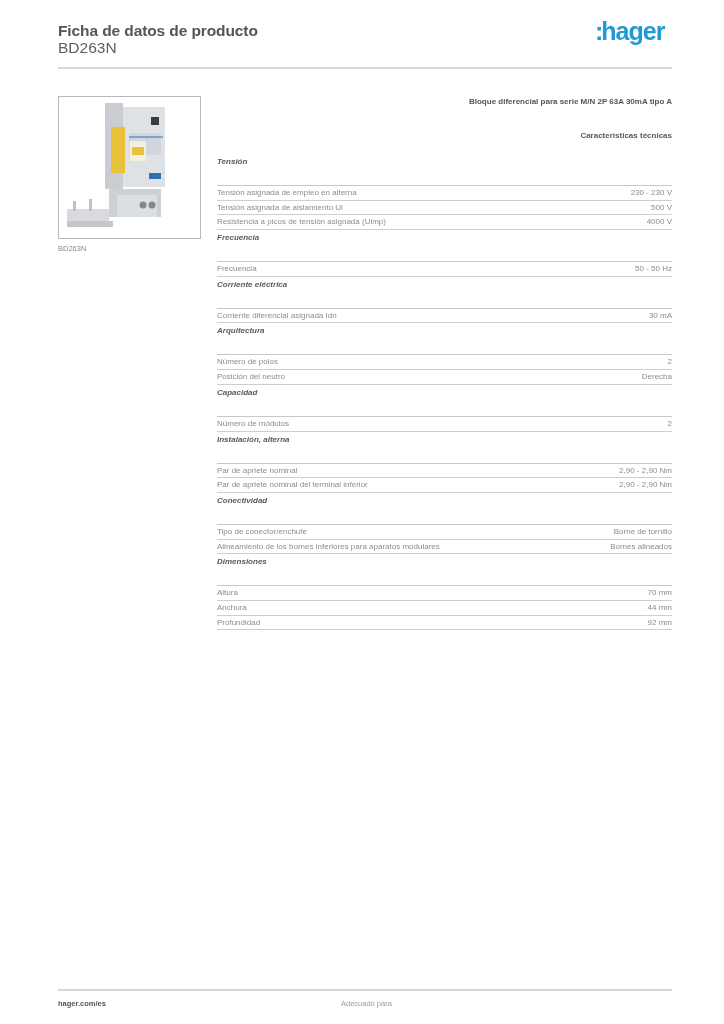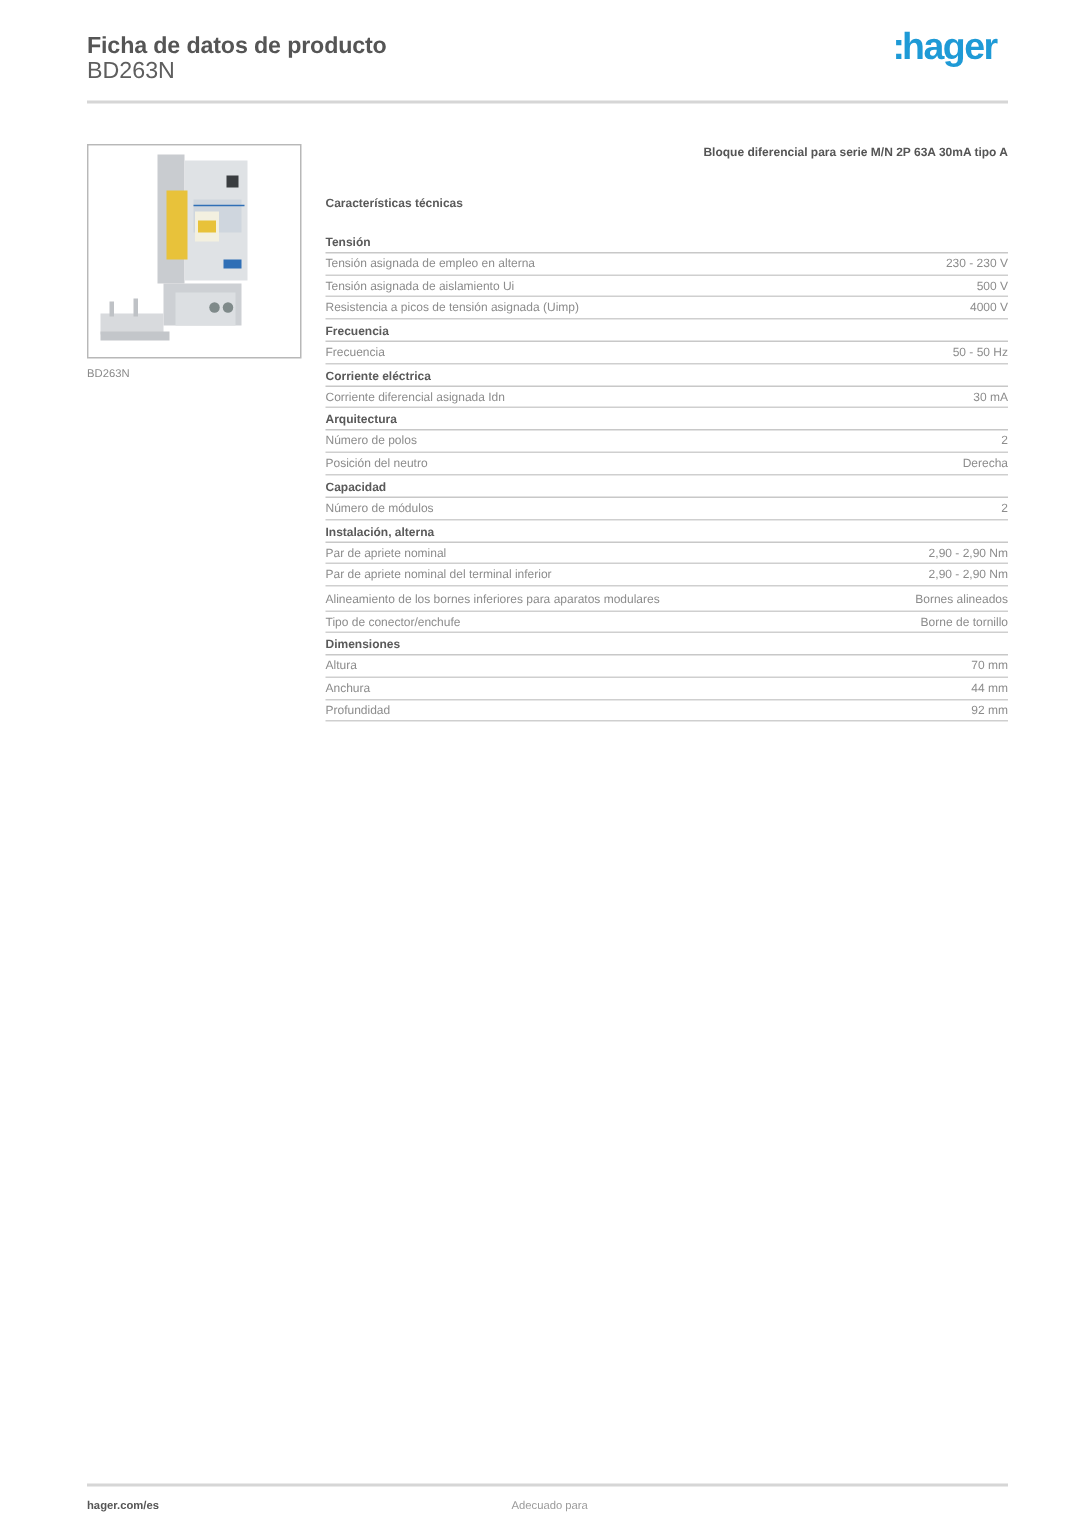--- a/index.html
+++ b/index.html
@@ -10,25 +10,25 @@
   .header-sub { position: absolute; left: 58px; top: 39px; font-size: 15.5px; color: #5e5e5e; }
   .logo { position: absolute; left: 567px; top: 17px; font-size: 25px; font-weight: bold; color: #1e9ad6; letter-spacing: -1px; margin-left: 28px; }
   .logo .colon { letter-spacing: -2px; }
   .header-rule { position: absolute; left: 58px; top: 67px; width: 614px; height: 2px; background: #d6d6d6; }
 
   .image-box { position: absolute; left: 58px; top: 96px; width: 143px; height: 143px; border: 1px solid #b8b8b8; background: #fff; overflow: hidden; }
   .image-caption { position: absolute; left: 58px; top: 244px; font-size: 7.5px; color: #8a8a8a; }
 
   .content { position: absolute; left: 217px; top: 96px; width: 455px; }
   .product-name { font-size: 8px; font-weight: bold; color: #555; height: 12px; line-height: 12px; text-align: right; }
-  .spec-title { margin-top: 22px; font-size: 8px; font-weight: bold; color: #5a5a5a; height: 12px; line-height: 12px; }
+  .spec-title { margin-top: 22px; font-size: 8px; font-weight: bold; color: #5a5a5a; height: 12px; line-height: 12px; text-align: right; }
 
   .section { margin-top: 2px; }
   .section.first { margin-top: 14px; }
-  .section-head { font-size: 8px; font-weight: bold; color: #5a5a5a; height: 11px; line-height: 11px; border-bottom: 1.5px solid #c8c8c8; padding-bottom: 1px; box-sizing: content-box; }
+  .section-head { font-size: 8px; font-weight: bold; color: #5a5a5a; height: 11px; line-height: 11px; border-bottom: 1.5px solid #c8c8c8; padding-bottom: 18px; box-sizing: content-box; font-style: italic; }
   .row { display: flex; justify-content: space-between; font-size: 8px; color: #8c8c8c; height: 14.7px; line-height: 14px; border-bottom: 1.3px solid #cfcfcf; }
   .row .label { white-space: nowrap; }
   .row .value { white-space: nowrap; text-align: left; }
 
   .footer-rule { position: absolute; left: 58px; top: 989px; width: 614px; height: 1.5px; background: #d6d6d6; }
   .footer-left { position: absolute; left: 58px; top: 999px; font-size: 7.5px; font-weight: bold; color: #555; }
   .footer-center { position: absolute; left: 341px; top: 999px; font-size: 7.5px; color: #9a9a9a; }
   .footer-right { position: absolute; right: 52px; top: 999px; font-size: 7.5px; font-weight: bold; color: #555; margin-top: 30px; }
 </style>
 </head>
@@ -125,27 +125,28 @@
         <div class="row">
           <span class="label">Par de apriete nominal</span>
           <span class="value">2,90 - 2,90 Nm</span>
         </div>
         <div class="row">
           <span class="label">Par de apriete nominal del terminal inferior</span>
           <span class="value">2,90 - 2,90 Nm</span>
         </div>
       </div>
       <div class="section">
+        <div class="section-head">Conectividad</div>
+        <div class="row">
+          <span class="label">Tipo de conector/enchufe</span>
+          <span class="value">Borne de tornillo</span>
+        </div>
         <div class="row">
           <span class="label">Alineamiento de los bornes inferiores para aparatos modulares</span>
           <span class="value">Bornes alineados</span>
-        </div>
-        <div class="row">
-          <span class="label">Tipo de conector/enchufe</span>
-          <span class="value">Borne de tornillo</span>
         </div>
       </div>
       <div class="section">
         <div class="section-head">Dimensiones</div>
         <div class="row">
           <span class="label">Altura</span>
           <span class="value">70 mm</span>
         </div>
         <div class="row">
           <span class="label">Anchura</span>

